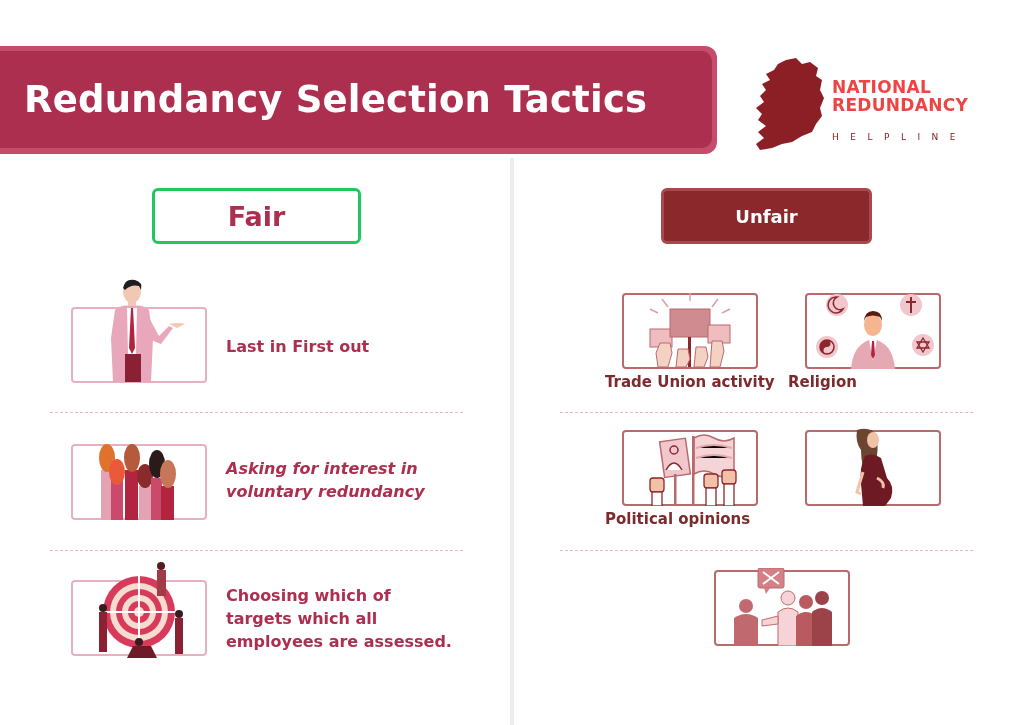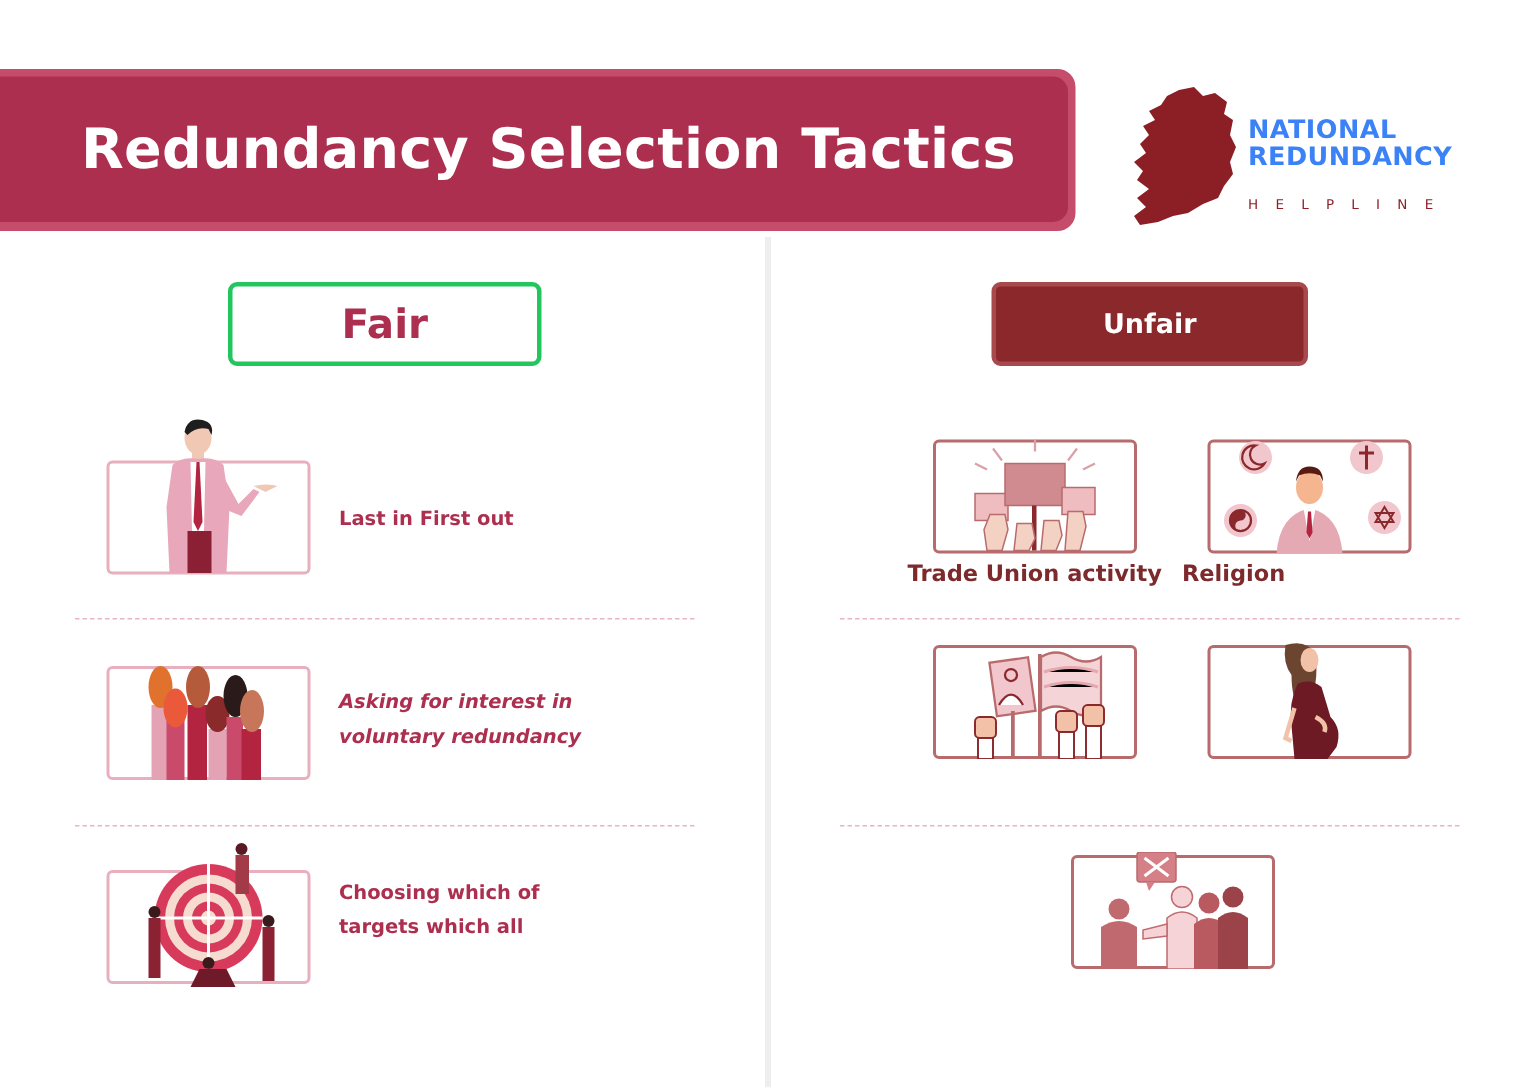--- a/index.html
+++ b/index.html
@@ -6,31 +6,31 @@
   html, body { width: 1024px; height: 725px; background: #ffffff; overflow: hidden; }
   body { position: relative; font-family: "DejaVu Sans", "Liberation Sans", sans-serif; }
 
   .title-banner {
     position: absolute; left: 0; top: 46px; width: 717px; height: 108px;
     background: #c54d6b; border-radius: 0 12px 12px 0;
   }
   .title-banner-inner {
     position: absolute; left: 0; top: 5px; width: 712px; height: 97px;
     background: #ad2f4f; border-radius: 0 10px 10px 0;
-    display: flex; align-items: center; padding-left: 54px;
+    display: flex; align-items: center; padding-left: 24px;
   }
   .title-text {
     color: #ffffff; font-weight: bold; font-size: 37px; letter-spacing: 0.2px;
   }
 
   .logo { position: absolute; left: 752px; top: 58px; width: 240px; height: 92px; }
   .logo svg { position: absolute; left: 0; top: 0; }
   .logo-text { position: absolute; left: 80px; top: 20px; }
   .logo-line1, .logo-line2 {
-    color: #3b82f6; font-weight: bold; font-size: 17px; line-height: 18px; letter-spacing: 0.3px;
+    color: #ef4444; font-weight: bold; font-size: 17px; line-height: 18px; letter-spacing: 0.3px;
   }
   .logo-line3 {
     color: #8c1f26; font-weight: normal; font-size: 9px; letter-spacing: 11.5px; margin-top: 18px;
   }
 
   .divider-v {
     position: absolute; left: 510px; top: 158px; width: 4px; height: 567px; background: #eeeeee;
   }
 
   .hdr-fair {
@@ -45,21 +45,21 @@
     display: flex; align-items: center; justify-content: center;
   }
   .hdr-unfair span { color: #fff; font-weight: bold; font-size: 18px; }
 
   .fair-item { position: absolute; left: 71px; width: 400px; }
   .fair-box {
     position: absolute; left: 0; width: 136px; height: 76px;
     border: 2px solid #e8b0bf; border-radius: 4px; background: #fff;
   }
   .fair-label {
-    position: absolute; left: 155px; color: #ad2f4f; font-weight: bold; font-size: 13px; line-height: 23px;
+    position: absolute; left: 155px; color: #ad2f4f; font-weight: bold; font-size: 16px; line-height: 23px;
   }
   .dash-left {
     position: absolute; left: 50px; width: 413px; border-top: 1px dashed #e8b6c3;
   }
   .dash-right {
     position: absolute; left: 560px; width: 413px; border-top: 1px dashed #e8b6c3;
   }
 
   .unfair-card { position: absolute; width: 170px; text-align: left; }
   .unfair-box {
@@ -160,20 +160,21 @@
     <circle cx="10" cy="48" r="4" fill="#3a1a1a"></circle>
     <rect x="6" y="52" width="8" height="40" fill="#8b2234"></rect>
     <circle cx="86" cy="54" r="4" fill="#3a1a1a"></circle>
     <rect x="82" y="58" width="8" height="36" fill="#8b2234"></rect>
     <circle cx="46" cy="82" r="4" fill="#3a1a1a"></circle>
     <path d="M40 86 L58 86 L64 98 L34 98 Z" fill="#6e1a28"></path>
   </svg>
   <div class="fair-label" style="top:24px;">
     <div>Choosing which of</div>
     <div>targets which all</div>
+    <div>employees are assessed.</div>
   </div>
 </div>
 
 <div class="unfair-card" style="left:605px;top:293px;">
   <div class="unfair-box">
     <svg style="position:absolute;left:0;top:-4px;" width="132" height="78" viewBox="0 0 132 78">
       <g stroke="#d9a0a8" stroke-width="1.5">
         <line x1="66" y1="2" x2="66" y2="10"></line>
           <line x1="38" y1="8" x2="44" y2="16"></line>
           <line x1="94" y1="8" x2="88" y2="16"></line>
@@ -237,20 +238,21 @@
         <rect x="80" y="46" width="14" height="14" rx="3"></rect>
         <rect x="98" y="42" width="14" height="14" rx="3"></rect>
       </g>
       <g fill="#ffffff" stroke="#8b282b" stroke-width="1.3">
         <rect x="28" y="64" width="10" height="14"></rect>
         <rect x="82" y="60" width="10" height="18"></rect>
         <rect x="100" y="56" width="10" height="22"></rect>
       </g>
     </svg>
   </div>
+  <div class="unfair-label">Political opinions</div>
 </div>
 
 <div class="unfair-card" style="left:788px;top:430px;">
   <div class="unfair-box">
     <svg style="position:absolute;left:0;top:-6px;" width="134" height="80" viewBox="0 0 134 80">
       <path d="M50 4 Q64 0 70 10 Q72 24 68 40 L60 48 Q54 40 54 24 Q48 16 50 4 Z" fill="#6b4530"></path>
       <ellipse cx="66" cy="14" rx="6" ry="8" fill="#f1c2a8"></ellipse>
       <path d="M58 30 Q66 26 74 32 L80 52 Q88 60 84 72 L78 80 L56 80 L54 58 Q52 42 58 30 Z" fill="#6e1a24"></path>
       <path d="M70 52 Q78 56 76 62" stroke="#f1c2a8" stroke-width="3" fill="none"></path>
       <path d="M56 46 L50 66 L54 68" stroke="#f1c2a8" stroke-width="3" fill="none"></path>

